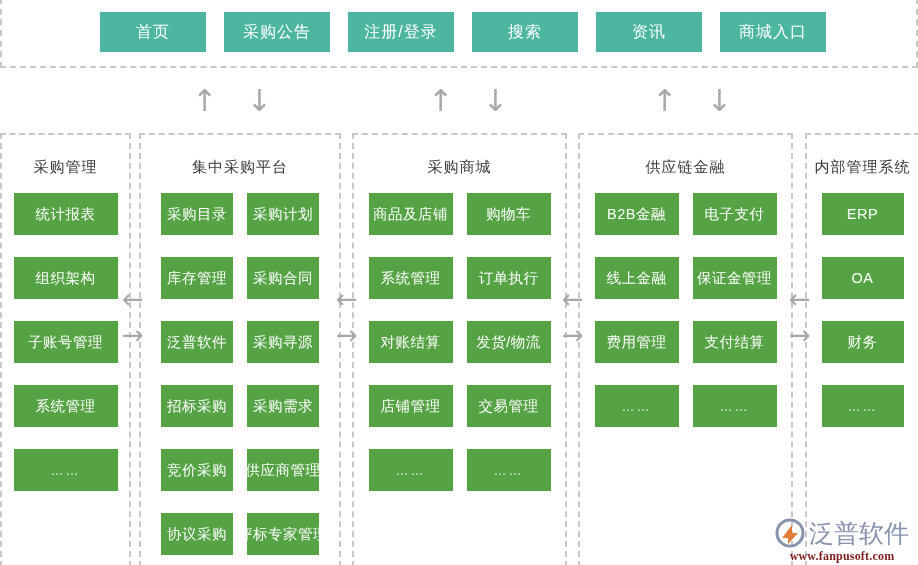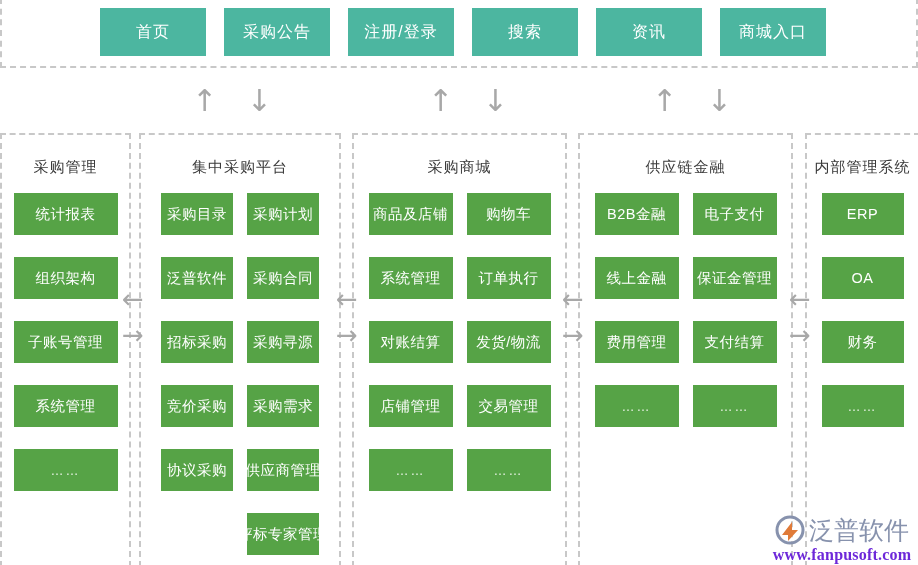--- a/index.html
+++ b/index.html
@@ -30,21 +30,21 @@
     height: 70px;
     box-sizing: border-box;
     border: 2px dashed #c8c8c8;
     border-top: none;
     display: flex;
     align-items: center;
     justify-content: flex-start;
     padding-left: 98px;
   }
   .portal-btn {
-    height: 48px;
+    height: 40px;
     min-width: 106px;
     background: #4cb6a0;
     color: #ffffff;
     font-size: 16px;
     display: flex;
     align-items: center;
     justify-content: center;
     margin-right: 18px;
     letter-spacing: 1px;
     box-sizing: border-box;
@@ -167,22 +167,22 @@
     flex: none;
   }
   .wm-text {
     font-size: 25px;
     color: #8792ad;
     font-family: "DejaVu Sans", sans-serif;
     letter-spacing: 0px;
     line-height: 1;
   }
   .wm-url {
-    font-size: 16px;
-    color: #6d28d9;
+    font-size: 12px;
+    color: #7f1d1d;
     font-family: "Liberation Serif", serif;
     font-weight: bold;
     letter-spacing: 0.2px;
     margin-top: 1px;
   }
 </style>
 </head>
 <body>
 
 <div id="stage">
@@ -222,20 +222,21 @@
           <div class="tile dots">……</div>
         </div>
       </div>
     </div>
 
     <div class="col col2" style="left:139px; width:202px;">
       <div class="col-title">集中采购平台</div>
       <div class="col-grid">
         <div class="col-subcol">
           <div class="tile">采购目录</div>
+          <div class="tile">库存管理</div>
           <div class="tile">泛普软件</div>
           <div class="tile">招标采购</div>
           <div class="tile">竞价采购</div>
           <div class="tile">协议采购</div>
         </div>
         <div class="col-subcol">
           <div class="tile">采购计划</div>
           <div class="tile">采购合同</div>
           <div class="tile">采购寻源</div>
           <div class="tile">采购需求</div>

